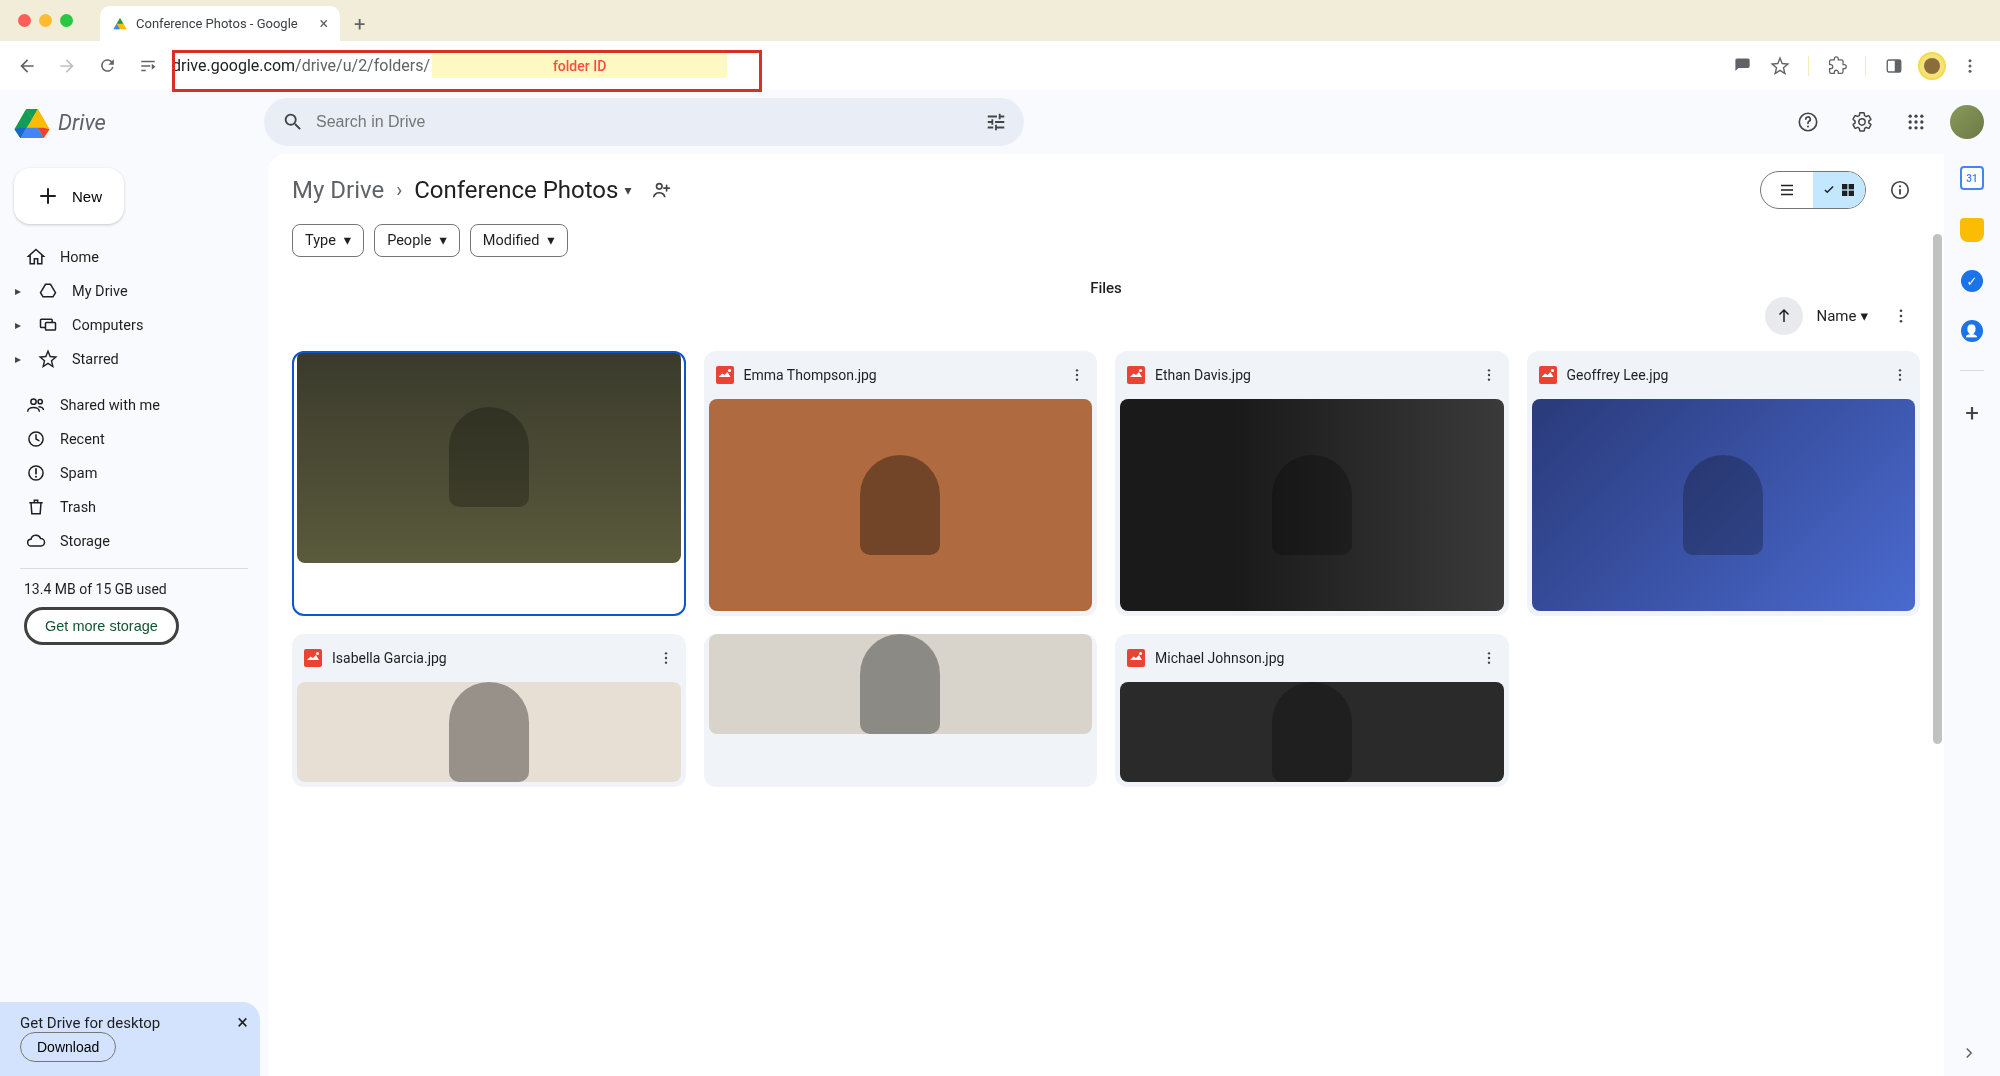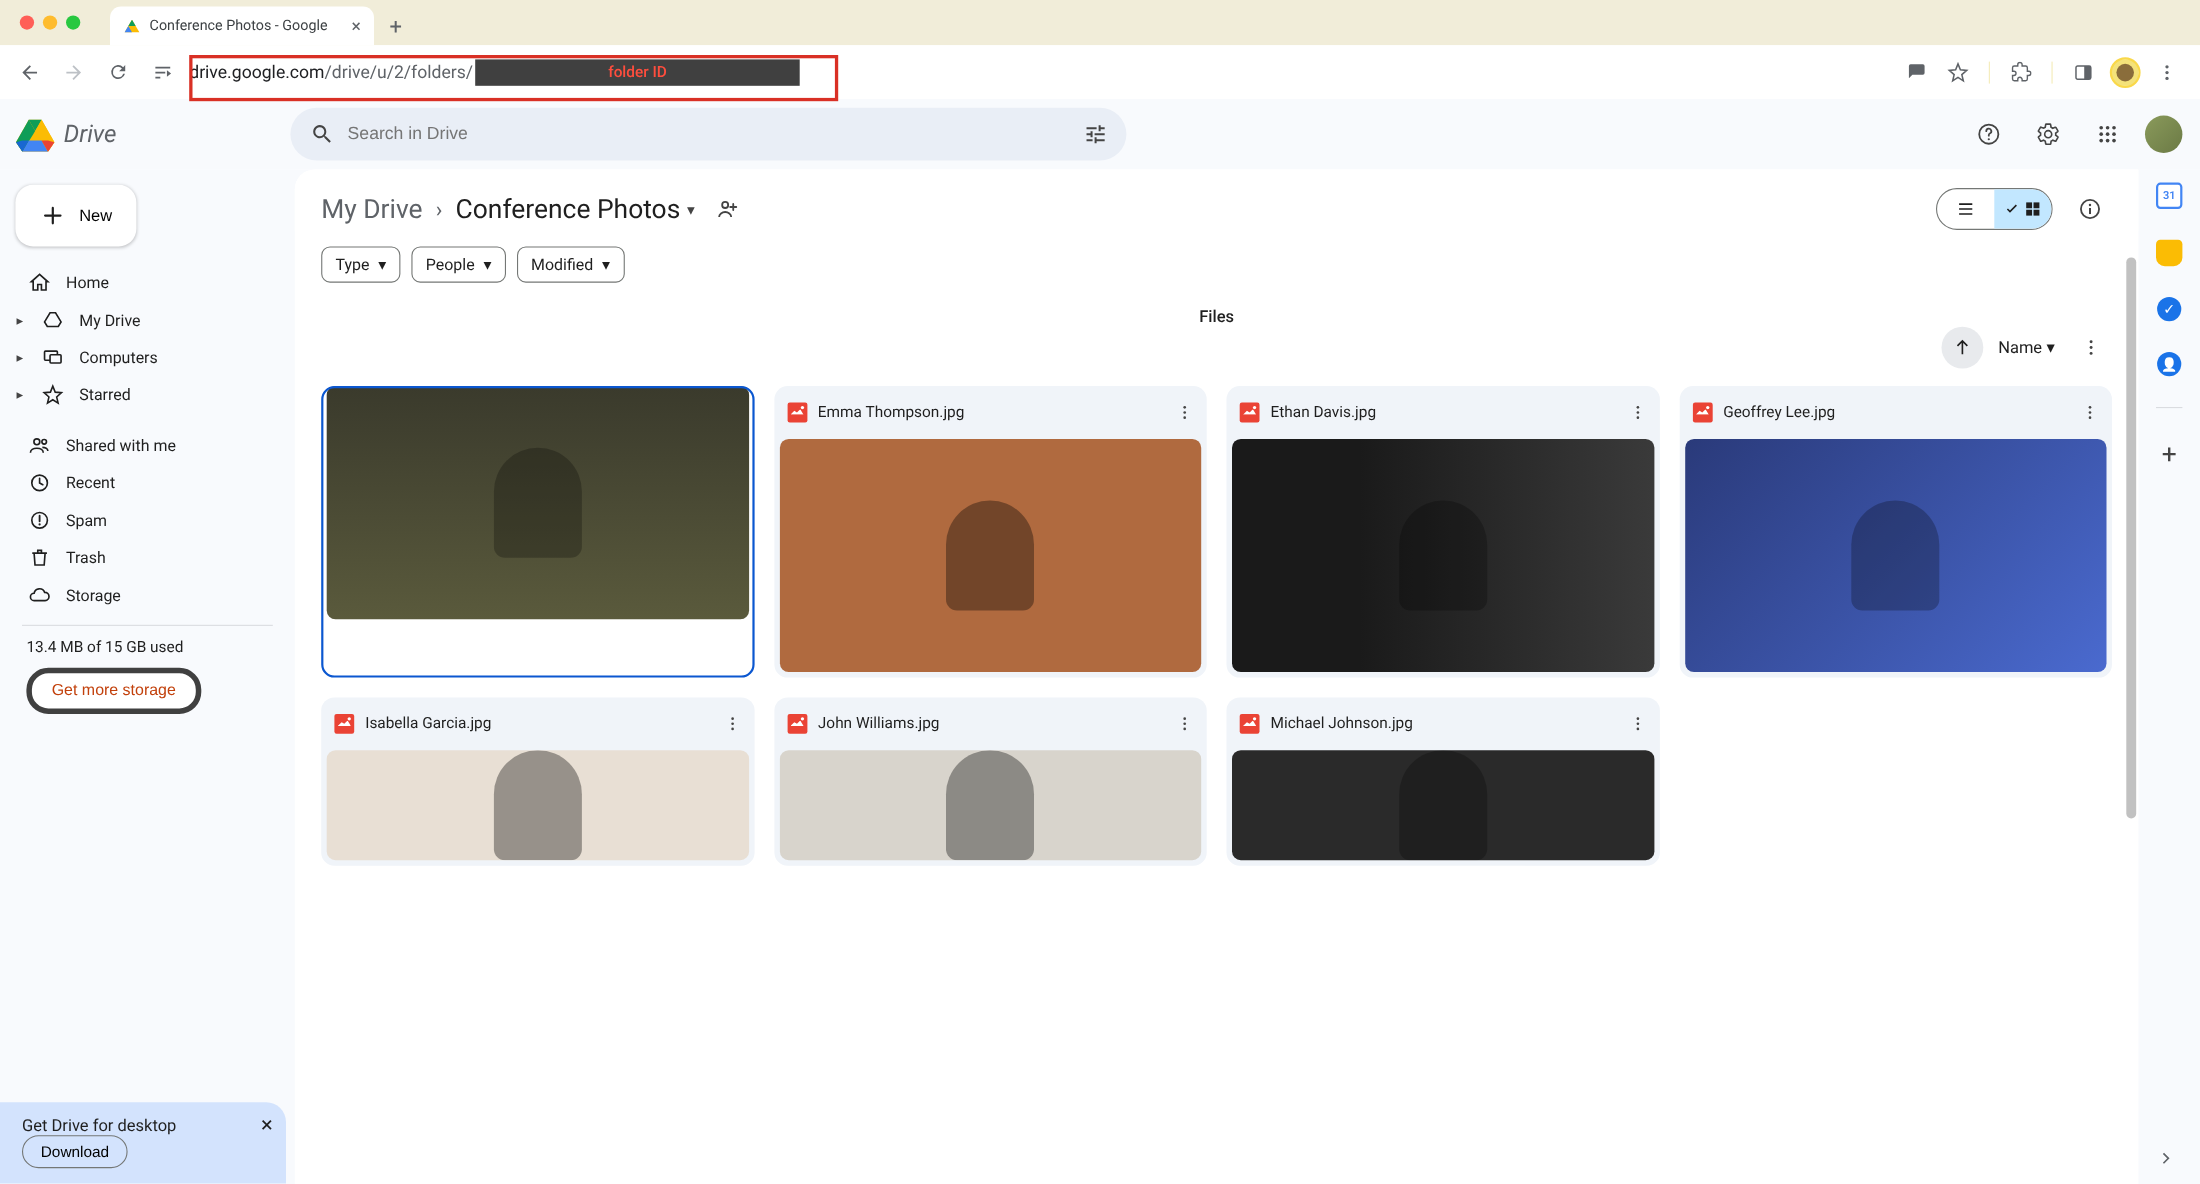--- a/index.html
+++ b/index.html
@@ -21,21 +21,21 @@
   
   .addr-row { background: #fff; height: 49px; display: flex; align-items: center; padding: 0 10px; gap: 6px; position: absolute; top: 41px; left: 0; right: 0; }
   .nav-btn { width: 34px; height: 34px; display: flex; align-items: center; justify-content: center; color: #5f6368; font-size: 20px; border-radius: 50%; cursor: pointer; }
   .nav-btn.disabled { color: #bdc1c6; }
   .site-btn { width: 28px; height: 28px; display:flex; align-items:center; justify-content:center; margin: 0 4px; }
   .url-region { flex: 1; display: flex; align-items: center; position: relative; }
   .url-highlight { position: absolute; left: 0; top: -4px; border: 3px solid #d93025; height: 42px; width: 590px; z-index: 5; pointer-events: none; }
   .url-text { font-size: 16px; color: #202124; display: flex; align-items: center; }
   .url-host { color: #202124; }
   .url-path { color: #5f6368; }
-  .url-redact { background: #404040; height: 24px; width: 295px; margin-left: 2px; display: inline-flex; align-items: center; justify-content: center; color: #ff4d3d; font-size: 14px; font-weight: 500; }
+  .url-redact { background: #fef9c3; height: 24px; width: 295px; margin-left: 2px; display: inline-flex; align-items: center; justify-content: center; color: #ff4d3d; font-size: 14px; font-weight: 500; }
   .addr-actions { display: flex; align-items: center; gap: 10px; margin-left: auto; padding-right: 6px; }
   .addr-icon { width: 28px; height: 28px; display: flex; align-items: center; justify-content: center; color: #5f6368; }
   .addr-sep { width: 1px; height: 20px; background: #f4ebb7; margin: 0 4px; }
   .avatar-ring { width: 28px; height: 28px; border-radius: 50%; background: linear-gradient(#f4e27a,#f4e27a); border: 2px solid #f9d84a; display:flex; align-items:center; justify-content:center; }
   .avatar-ring .inner { width:16px; height:16px; border-radius:50%; background:#8a6d3b; }
   
   
   .app { display: flex; height: calc(1076px - 90px); background: #f8fafd; }
   .left-col { width: 268px; background: #f8fafd; padding: 10px 0; }
   .main-col { flex: 1; display: flex; flex-direction: column; background: #fff; border-radius: 18px 0 0 0; margin-top: 0; position: relative; }
@@ -54,21 +54,21 @@
   
   
   .new-btn { margin: 4px 0 12px 14px; background: #fff; border: none; border-radius: 16px; padding: 16px 22px; display: flex; align-items: center; gap: 12px; font-size: 15px; box-shadow: 0 1px 3px rgba(0,0,0,0.2); cursor:pointer; }
   .side-list { padding: 4px 14px 0 8px; }
   .side-item { display: flex; align-items: center; gap: 14px; padding: 7px 10px 7px 18px; border-radius: 20px; cursor: pointer; font-size: 14.5px; color: #1f1f1f; }
   .side-item.has-arrow { padding-left: 4px; }
   .side-item .arrow { width: 12px; color:#444; font-size:12px; text-align:center; }
   .side-gap { height: 12px; }
   .side-divider { height: 1px; background: #dadce0; margin: 10px 20px 8px 20px; }
   .storage-text { padding: 4px 0 10px 24px; font-size: 14px; color: #1f1f1f; }
-  .storage-btn { margin-left: 24px; border: 5px solid #404040; background:#fff; border-radius: 20px; padding: 8px 18px; font-size: 14.5px; color: #c2410c; cursor:pointer; }
+  .storage-btn { margin-left: 24px; border: 3px solid #404040; background:#fff; border-radius: 20px; padding: 8px 18px; font-size: 14.5px; color: #14532d; cursor:pointer; }
   
   
   .content-header { padding: 16px 24px 0 24px; background:#fff; border-radius: 18px 0 0 0; }
   .bc-row { display: flex; align-items: center; gap: 12px; }
   .bc-item { font-size: 24px; color: #5f6368; display:flex; align-items:center; gap:6px; cursor:pointer; }
   .bc-item.current { color: #1f1f1f; }
   .bc-sep { color: #5f6368; font-size: 20px; }
   .bc-drop { font-size: 14px; color:#444; }
   .share-icon { margin-left: 8px; }
   .header-right { margin-left: auto; display: flex; align-items: center; gap: 14px; }
@@ -510,31 +510,20 @@
                 <circle cx="12" cy="12" r="1.8" fill="#444"></circle>
                 <circle cx="12" cy="19" r="1.8" fill="#444"></circle>
               </svg>
             </div>
     </div>
     <div class="thumb th-isabella row2">
             <div class="silhouette"></div>
           </div>
         </div>
         <div class="card">
-    <div class="card-top">
-      <div class="file-icon"></div>
-      <span class="file-name">John Williams.jpg</span>
-      <div class="card-more">
-              <svg width="16" height="16" viewBox="0 0 24 24">
-                <circle cx="12" cy="5" r="1.8" fill="#444"></circle>
-                <circle cx="12" cy="12" r="1.8" fill="#444"></circle>
-                <circle cx="12" cy="19" r="1.8" fill="#444"></circle>
-              </svg>
-            </div>
-    </div>
     <div class="thumb th-john row2">
             <div class="silhouette"></div>
           </div>
         </div>
         <div class="card">
     <div class="card-top">
       <div class="file-icon"></div>
       <span class="file-name">Michael Johnson.jpg</span>
       <div class="card-more">
               <svg width="16" height="16" viewBox="0 0 24 24">

